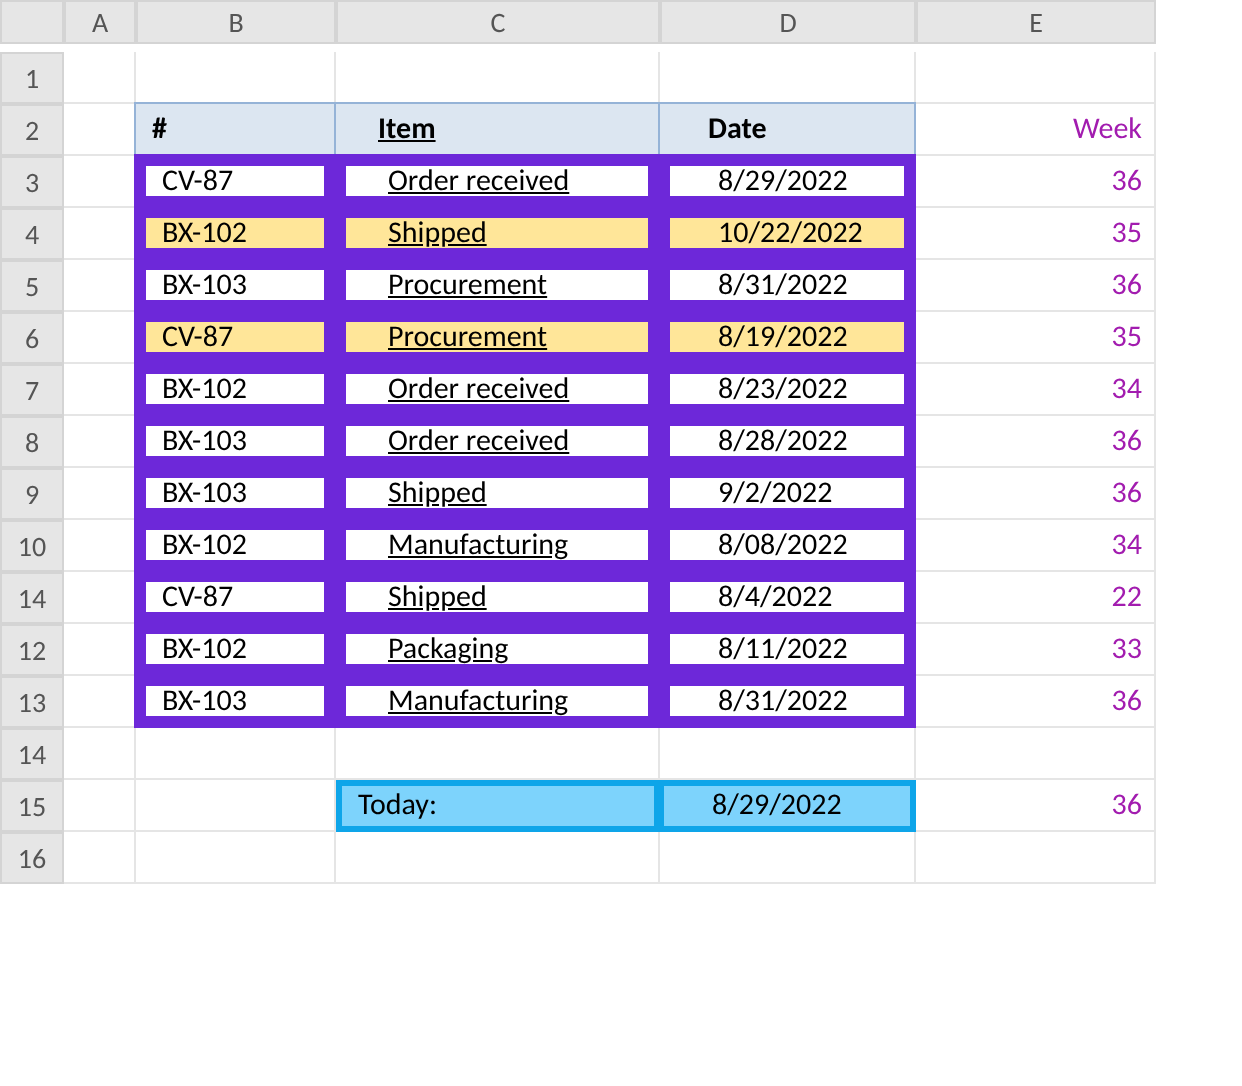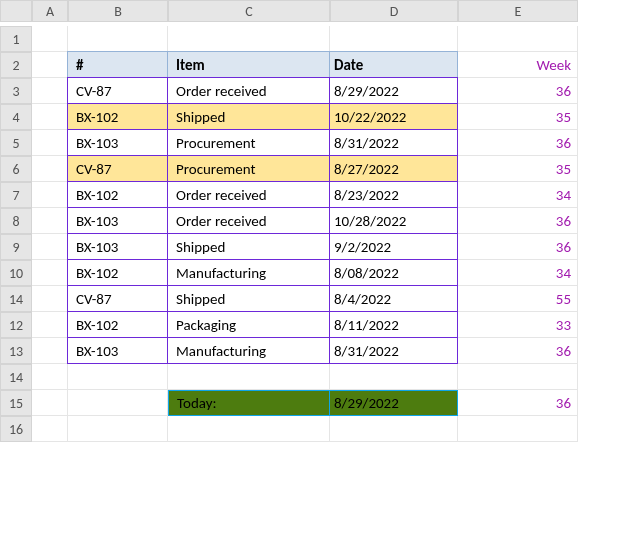--- a/index.html
+++ b/index.html
@@ -46,36 +46,36 @@
   }
   .cell.right { justify-content: flex-end; }
   .week-col { color: #a21caf; }
   
   .thead {
     background: #dce6f1;
     font-weight: bold;
     border: 1px solid #95b3d7;
   }
   .trow {
-    border: 1px solid #6d28d9;
+    border: 6px solid #6d28d9;
     background: #fff;
     text-align: right;
   }
   .trow.hl {
     background: #ffe699;
   }
   
   .thead, .trow { margin: -1px 0 0 -1px; }
   .col-b { padding-left: 8px; }
-  .col-c { padding-left: 8px; }
-  .col-d { padding-left: 4px; }
+  .col-c { padding-left: 21px; text-decoration: underline; }
+  .col-d { padding-left: 24px; }
   
   .today-cell {
-    border: 1px solid #0ea5e9;
-    background: #4d7c0f;
+    border: 3px solid #0ea5e9;
+    background: #7dd3fc;
   }
   .today-cell.label { padding-left: 8px; }
   .today-cell + .today-cell { margin-left: -1px; }
   
   .grid > .hdr.colhdr { height: 22px; }
 </style>
 </head>
 <body>
 
 <div class="sheet">
@@ -113,52 +113,52 @@
       <div class="hdr row">5</div>
       <div class="cell"></div>
       <div class="cell trow col-b">BX-103</div>
       <div class="cell trow col-c">Procurement</div>
       <div class="cell trow col-d">8/31/2022</div>
       <div class="cell right week-col">36</div>
       <div class="hdr row">6</div>
       <div class="cell"></div>
       <div class="cell trow col-b hl">CV-87</div>
       <div class="cell trow col-c hl">Procurement</div>
-      <div class="cell trow col-d hl">8/27/2022</div>
+      <div class="cell trow col-d hl">8/19/2022</div>
       <div class="cell right week-col">35</div>
       <div class="hdr row">7</div>
       <div class="cell"></div>
       <div class="cell trow col-b">BX-102</div>
       <div class="cell trow col-c">Order received</div>
       <div class="cell trow col-d">8/23/2022</div>
       <div class="cell right week-col">34</div>
       <div class="hdr row">8</div>
       <div class="cell"></div>
       <div class="cell trow col-b">BX-103</div>
       <div class="cell trow col-c">Order received</div>
-      <div class="cell trow col-d">10/28/2022</div>
+      <div class="cell trow col-d">8/28/2022</div>
       <div class="cell right week-col">36</div>
       <div class="hdr row">9</div>
       <div class="cell"></div>
       <div class="cell trow col-b">BX-103</div>
       <div class="cell trow col-c">Shipped</div>
       <div class="cell trow col-d">9/2/2022</div>
       <div class="cell right week-col">36</div>
       <div class="hdr row">10</div>
       <div class="cell"></div>
       <div class="cell trow col-b">BX-102</div>
       <div class="cell trow col-c">Manufacturing</div>
       <div class="cell trow col-d">8/08/2022</div>
       <div class="cell right week-col">34</div>
       <div class="hdr row">14</div>
       <div class="cell"></div>
       <div class="cell trow col-b">CV-87</div>
       <div class="cell trow col-c">Shipped</div>
       <div class="cell trow col-d">8/4/2022</div>
-      <div class="cell right week-col">55</div>
+      <div class="cell right week-col">22</div>
       <div class="hdr row">12</div>
       <div class="cell"></div>
       <div class="cell trow col-b">BX-102</div>
       <div class="cell trow col-c">Packaging</div>
       <div class="cell trow col-d">8/11/2022</div>
       <div class="cell right week-col">33</div>
       <div class="hdr row">13</div>
       <div class="cell"></div>
       <div class="cell trow col-b">BX-103</div>
       <div class="cell trow col-c">Manufacturing</div>

